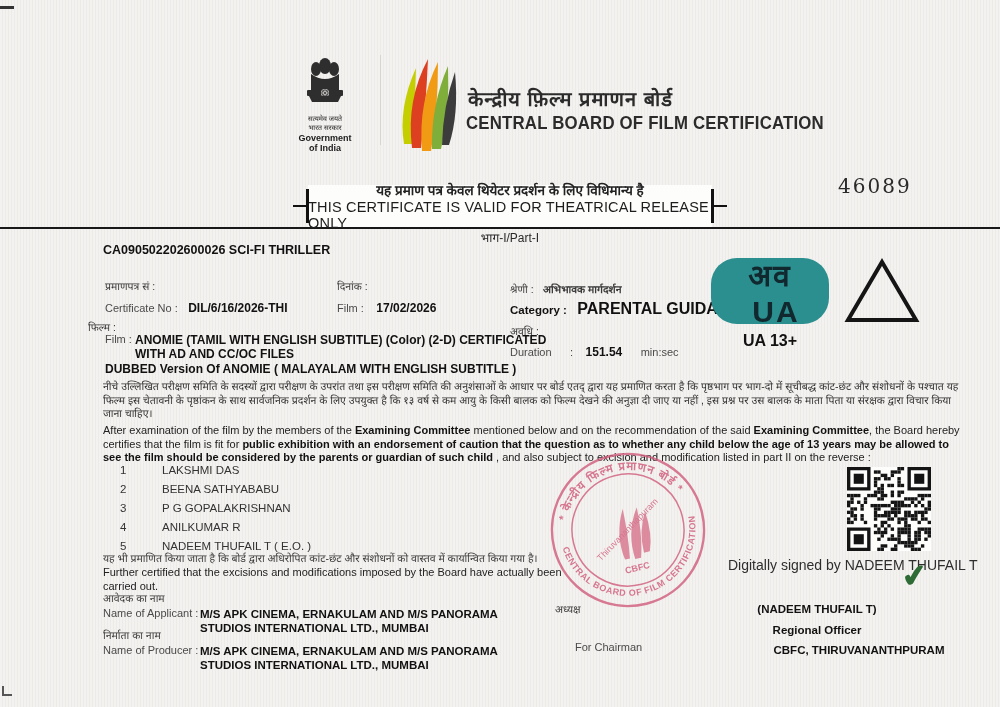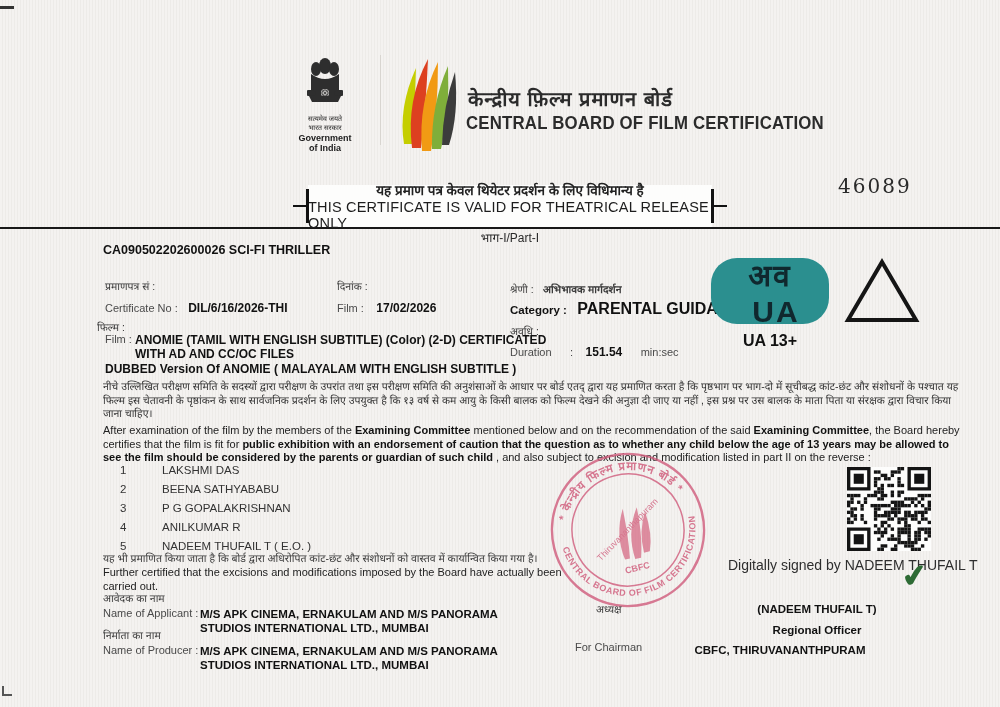--- a/index.html
+++ b/index.html
@@ -149,21 +149,21 @@
 
   <div class="abs badge">
     <span>अव</span>
     <span style="margin-left:12px;">UA</span>
   </div>
   <div class="abs badge-cap">UA 13+</div>
   <svg class="abs" style="left:842px; top:258px;" width="80" height="68" viewBox="0 0 80 68">
     <polygon points="40,4 74,62 6,62" fill="none" stroke="#151515" stroke-width="4" stroke-linejoin="miter"></polygon>
   </svg>
 
-  <div class="abs hi" style="left:97px; top:320px;">फिल्म :</div>
+  <div class="abs hi" style="left:88px; top:320px;">फिल्म :</div>
   <div class="abs" style="left:105px; top:333px; width:470px; display:flex;">
     <span class="lbl" style="flex:0 0 30px;">Film :</span>
     <span class="val" style="line-height:14px;">ANOMIE  (TAMIL WITH ENGLISH SUBTITLE) (Color) (2-D) CERTIFICATED WITH AD AND CC/OC FILES</span>
   </div>
   <div class="abs val" style="left:105px; top:362px;">DUBBED Version Of ANOMIE ( MALAYALAM WITH ENGLISH SUBTITLE )</div>
 
   <div class="abs para" style="left:103px; top:380px; width:862px;">नीचे उल्लिखित परीक्षण समिति के सदस्यों द्वारा परीक्षण के उपरांत तथा इस परीक्षण समिति की अनुशंसाओं के आधार पर  बोर्ड एतद् द्वारा यह प्रमाणित करता है  कि पृष्ठभाग पर भाग-दो में सूचीबद्ध कांट-छंट और संशोधनों के पश्चात यह फिल्म इस चेतावनी के पृष्ठांकन के साथ सार्वजनिक प्रदर्शन के लिए उपयुक्त है कि १३ वर्ष से कम आयु के किसी बालक को फिल्म देखने की अनुज्ञा दी जाए या नहीं , इस प्रश्न पर उस बालक के माता पिता या संरक्षक द्वारा विचार किया जाना चाहिए।</div>
 
   <div class="abs para-en" style="left:103px; top:424px; width:864px;"><span>After examination of the film by the members of the </span><b>Examining Committee</b><span> mentioned below and on the recommendation of the said </span><b>Examining Committee</b><span>, the Board hereby certifies that the film is fit for </span><b>public exhibition with an endorsement of caution that the question as to whether any child below the age of 13 years may be allowed to see the film should be considered by the parents or guardian of such child</b><span> , and also subject to excision and modification listed in part II on the reverse :</span></div>
 
@@ -444,20 +444,20 @@
   <div class="abs" style="left:103px; top:607px; display:flex;">
     <span class="lbl" style="flex:0 0 97px;">Name of Applicant :</span>
     <span class="foot-b" style="width:345px;">M/S APK CINEMA, ERNAKULAM AND M/S PANORAMA STUDIOS INTERNATIONAL LTD., MUMBAI</span>
   </div>
   <div class="abs hi" style="left:103px; top:628px;">निर्माता का नाम</div>
   <div class="abs" style="left:103px; top:644px; display:flex;">
     <span class="lbl" style="flex:0 0 97px;">Name of Producer :</span>
     <span class="foot-b" style="width:345px;">M/S APK CINEMA, ERNAKULAM AND M/S PANORAMA STUDIOS INTERNATIONAL LTD., MUMBAI</span>
   </div>
 
-  <div class="abs hi" style="left:596px; top:602px;">अध्यक्ष</div>
+  <div class="abs hi" style="left:555px; top:602px;">अध्यक्ष</div>
   <div class="abs lbl" style="left:575px; top:641px;">For Chairman</div>
 
   <div class="abs officer" style="left:707px; top:603px;">(NADEEM THUFAIL T)</div>
   <div class="abs officer" style="left:707px; top:624px;">Regional Officer</div>
-  <div class="abs officer" style="left:670px; top:644px;">CBFC, THIRUVANANTHPURAM</div>
+  <div class="abs officer" style="left:749px; top:644px;">CBFC, THIRUVANANTHPURAM</div>
 
 </div>
 
 </body></html>

